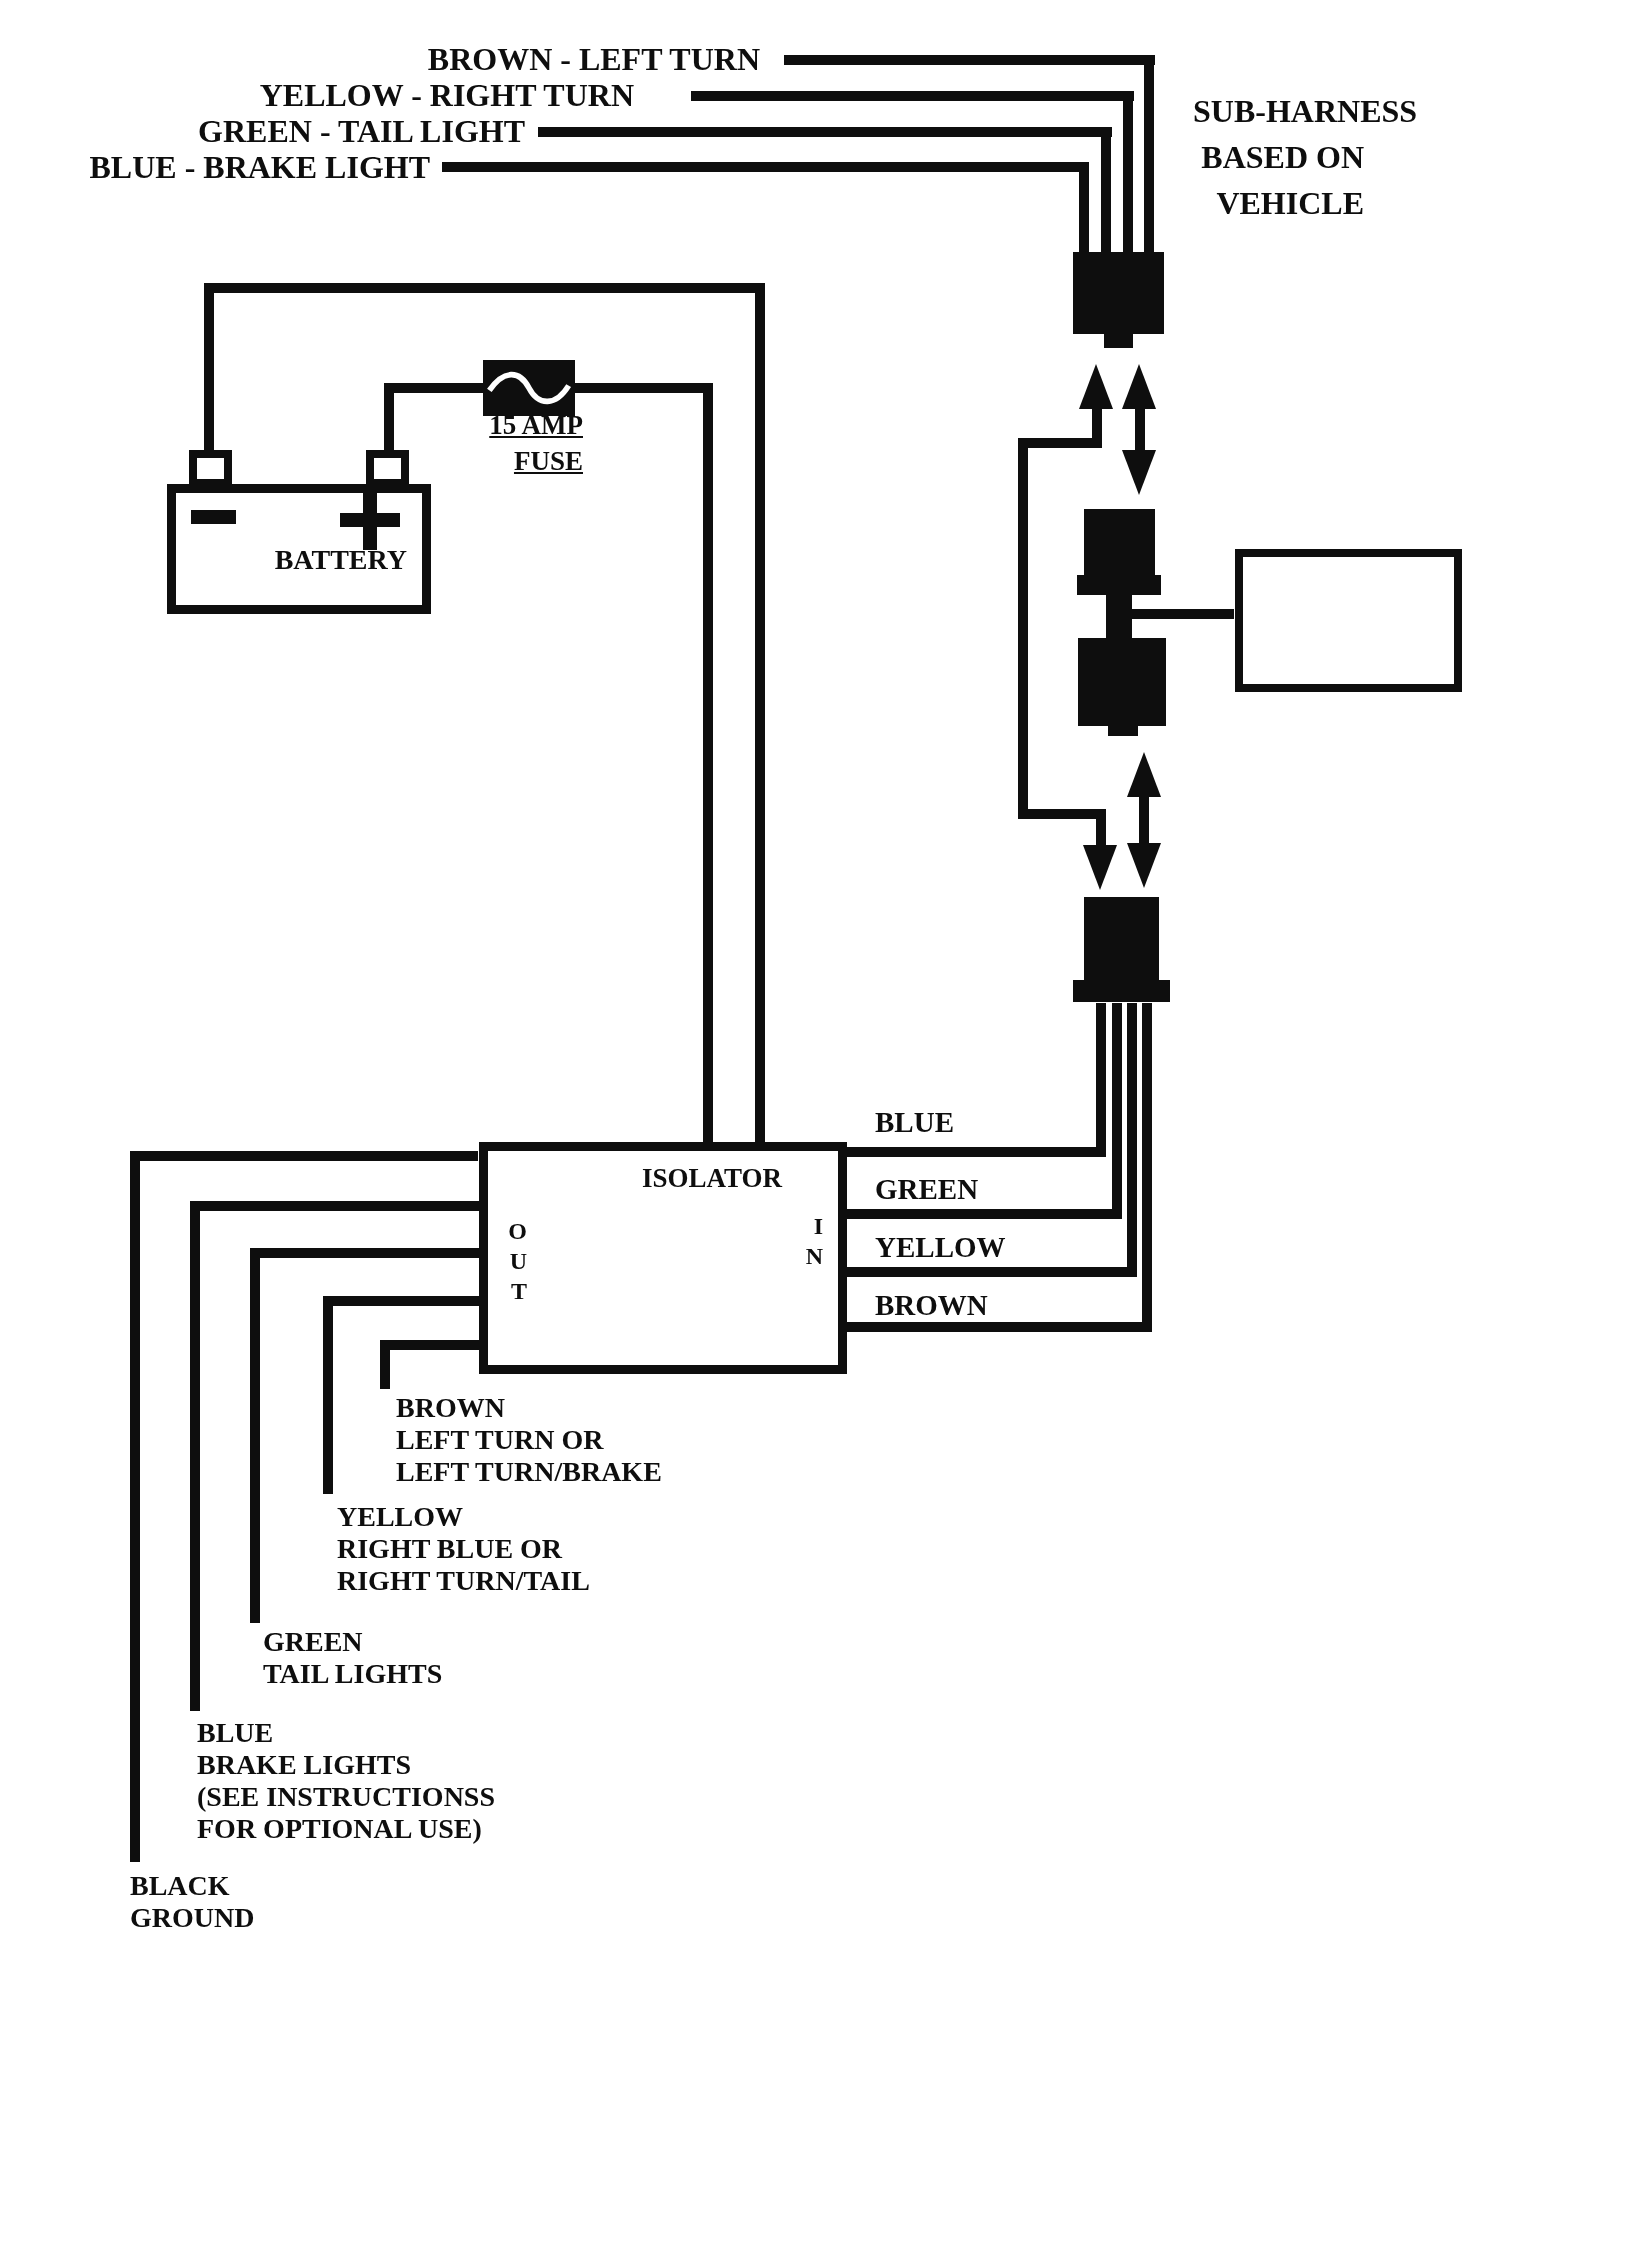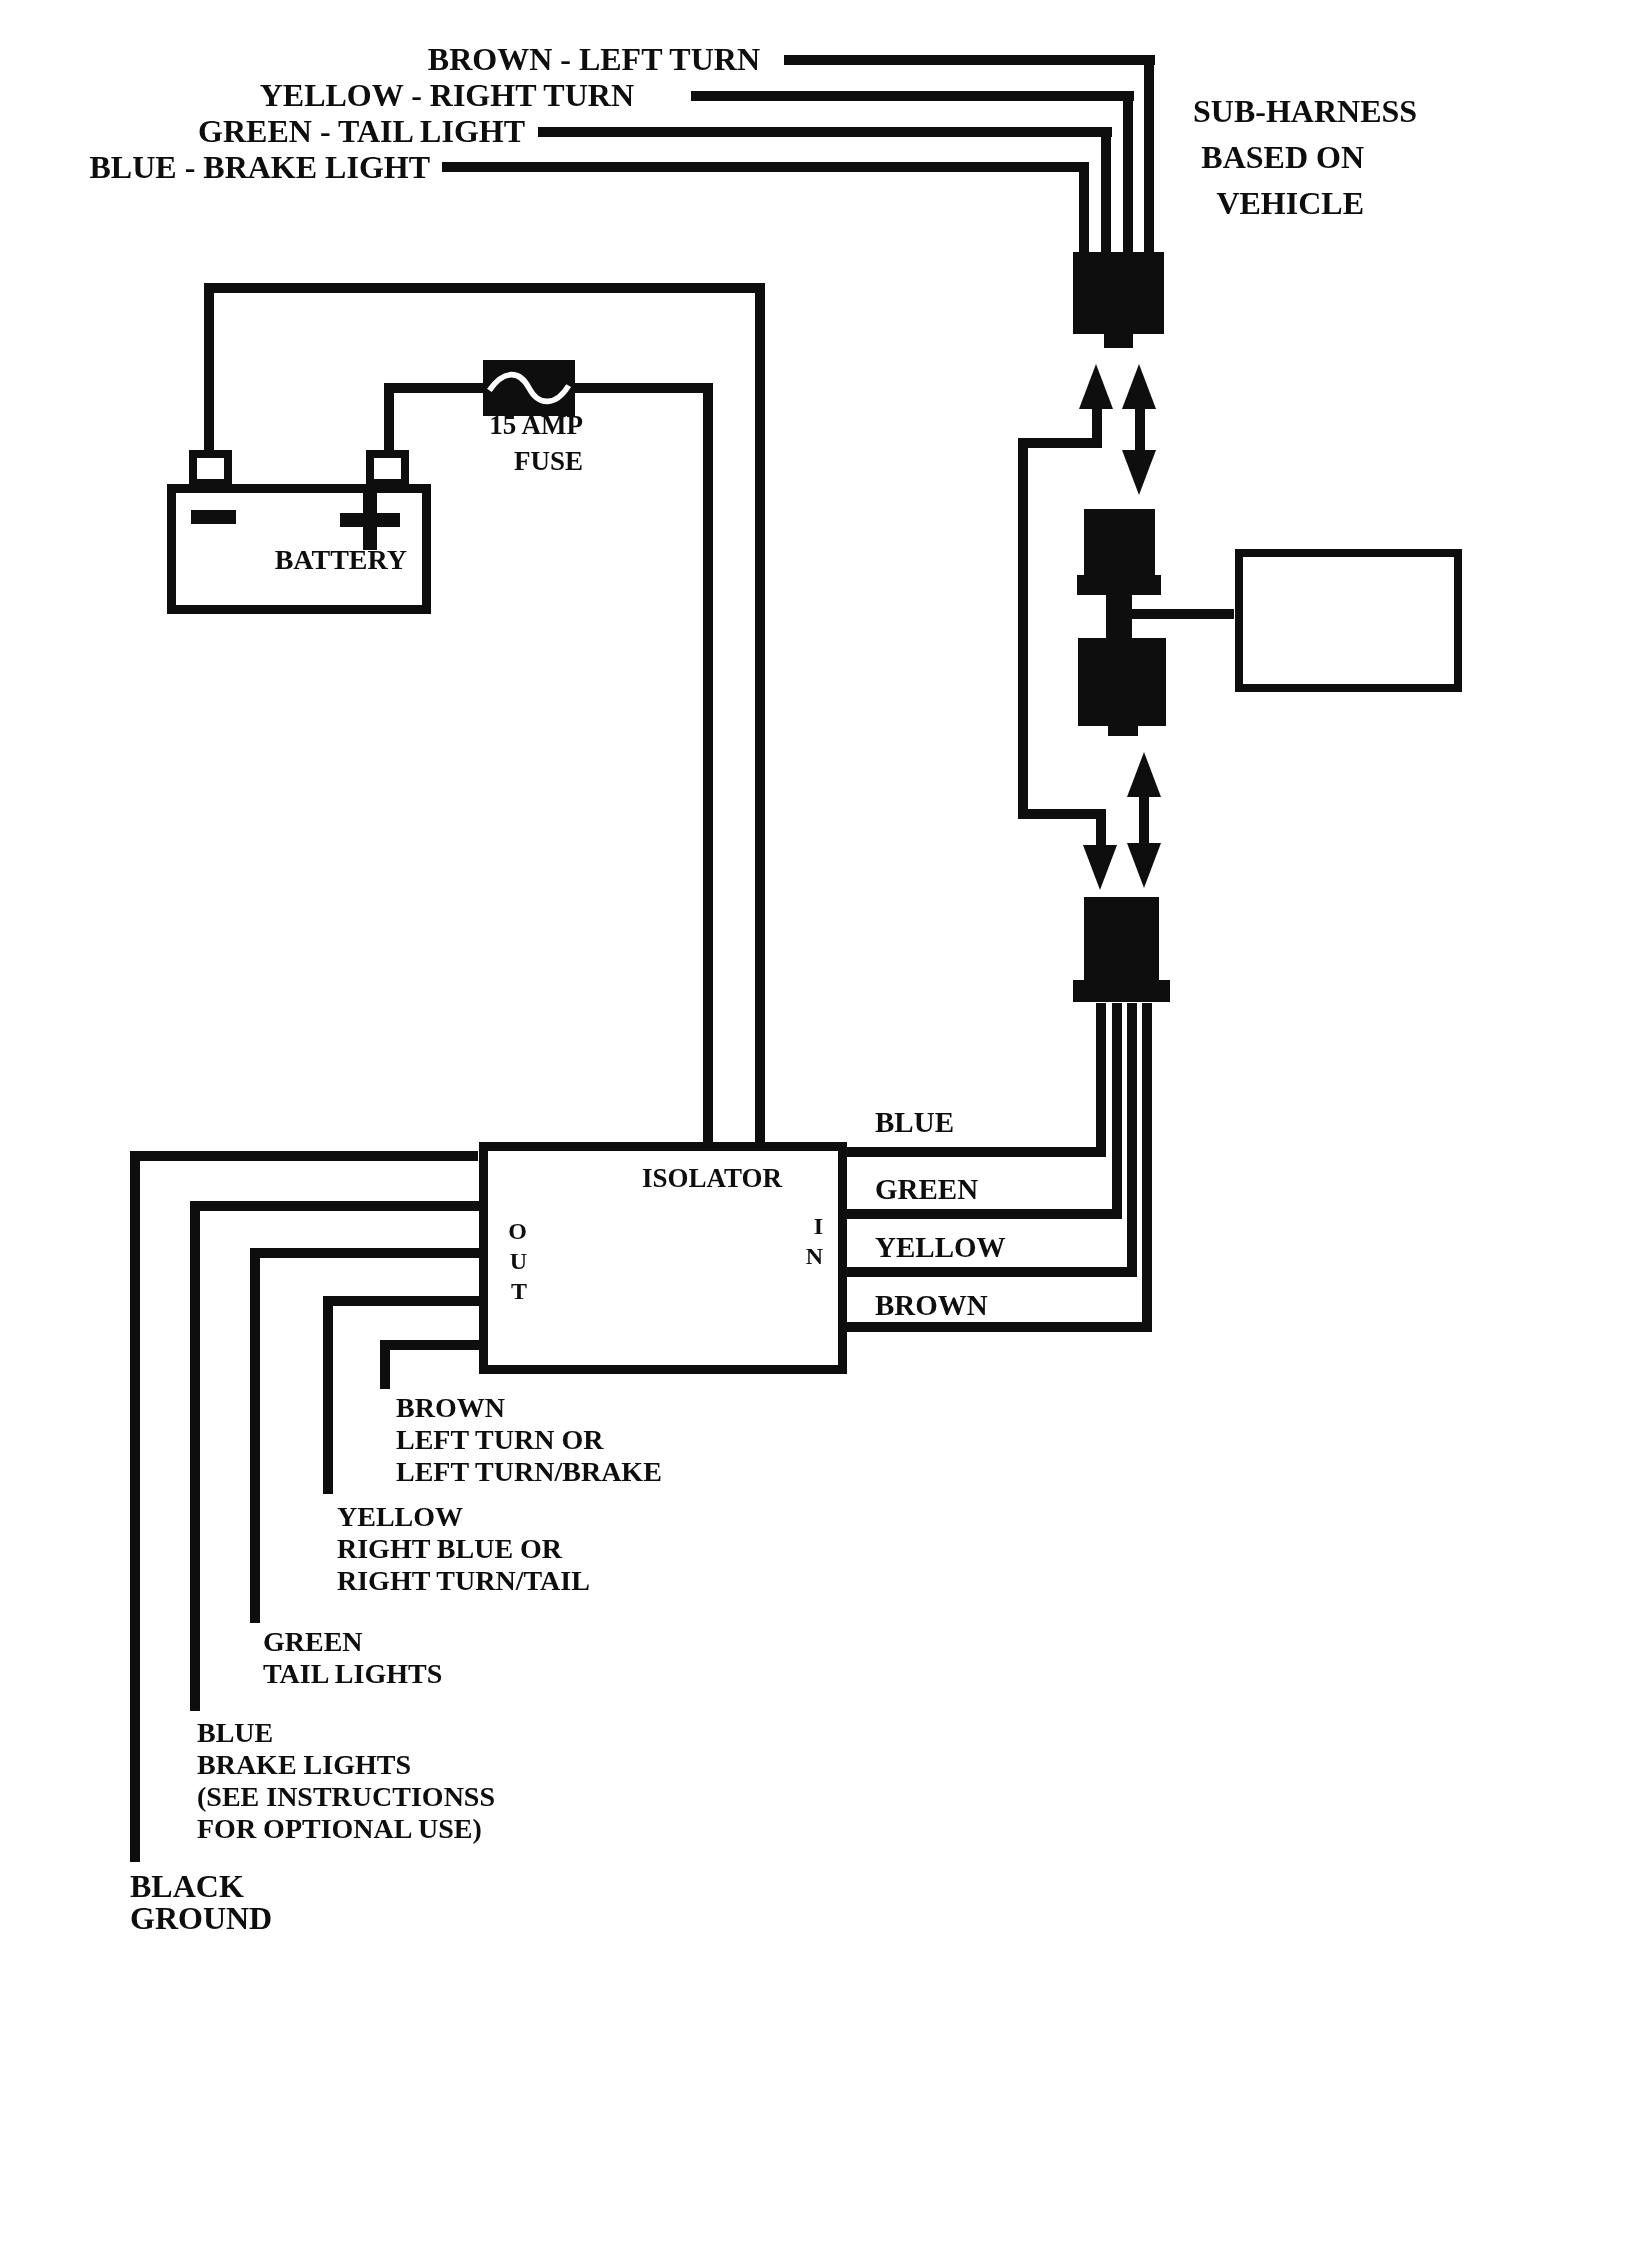--- a/index.html
+++ b/index.html
@@ -104,21 +104,21 @@
 
   <div class="w" style="left:384px;top:387px;width:9.5px;height:63px;"></div>
   <div class="w" style="left:384px;top:383px;width:329px;height:9.5px;"></div>
   <div class="w" style="left:703px;top:383px;width:9.5px;height:759px;"></div>
 
   <div class="blk" style="left:483px;top:360px;width:92px;height:56px;">
     <svg width="92" height="56" viewBox="0 0 116 70" style="position:absolute;left:0;top:0;">
       <path d="M8 38 C 26 12, 46 12, 58 35 C 70 58, 92 58, 108 32" fill="none" stroke="#ffffff" stroke-width="7"></path>
     </svg>
   </div>
-  <div class="t center" style="left:468px;top:407px;width:115px;font-size:27px;line-height:36px;">
+  <div class="t center" style="left:468px;top:407px;width:115px;font-size:27px;line-height:36px;text-decoration:underline;">
     <div>15 AMP</div>
     <div>FUSE</div>
   </div>
 
   <div class="box" style="left:167px;top:484px;width:264px;height:130px;border-width:9.5px;"></div>
   <div class="box" style="left:189px;top:450px;width:43px;height:37px;"></div>
   <div class="box" style="left:366px;top:450px;width:43px;height:37px;"></div>
   <div class="blk" style="left:191px;top:510px;width:45px;height:13.5px;"></div>
   <div class="blk" style="left:363px;top:490px;width:13.5px;height:60px;"></div>
   <div class="blk" style="left:340px;top:513px;width:60px;height:13.5px;"></div>
@@ -161,19 +161,19 @@
   <div class="t" style="left:263px;top:1626px;font-size:28px;line-height:32px;">
     <div>GREEN</div>
     <div>TAIL LIGHTS</div>
   </div>
   <div class="t" style="left:197px;top:1717px;font-size:28px;line-height:32px;">
     <div>BLUE</div>
     <div>BRAKE LIGHTS</div>
     <div>(SEE INSTRUCTIONSS</div>
     <div>FOR OPTIONAL USE)</div>
   </div>
-  <div class="t" style="left:130px;top:1870px;font-size:32px;line-height:32px;">
+  <div class="t" style="left:130px;top:1870px;font-size:28px;line-height:32px;">
     <div>BLACK</div>
     <div>GROUND</div>
   </div>
 
 </div>
 
 
 </body></html>

